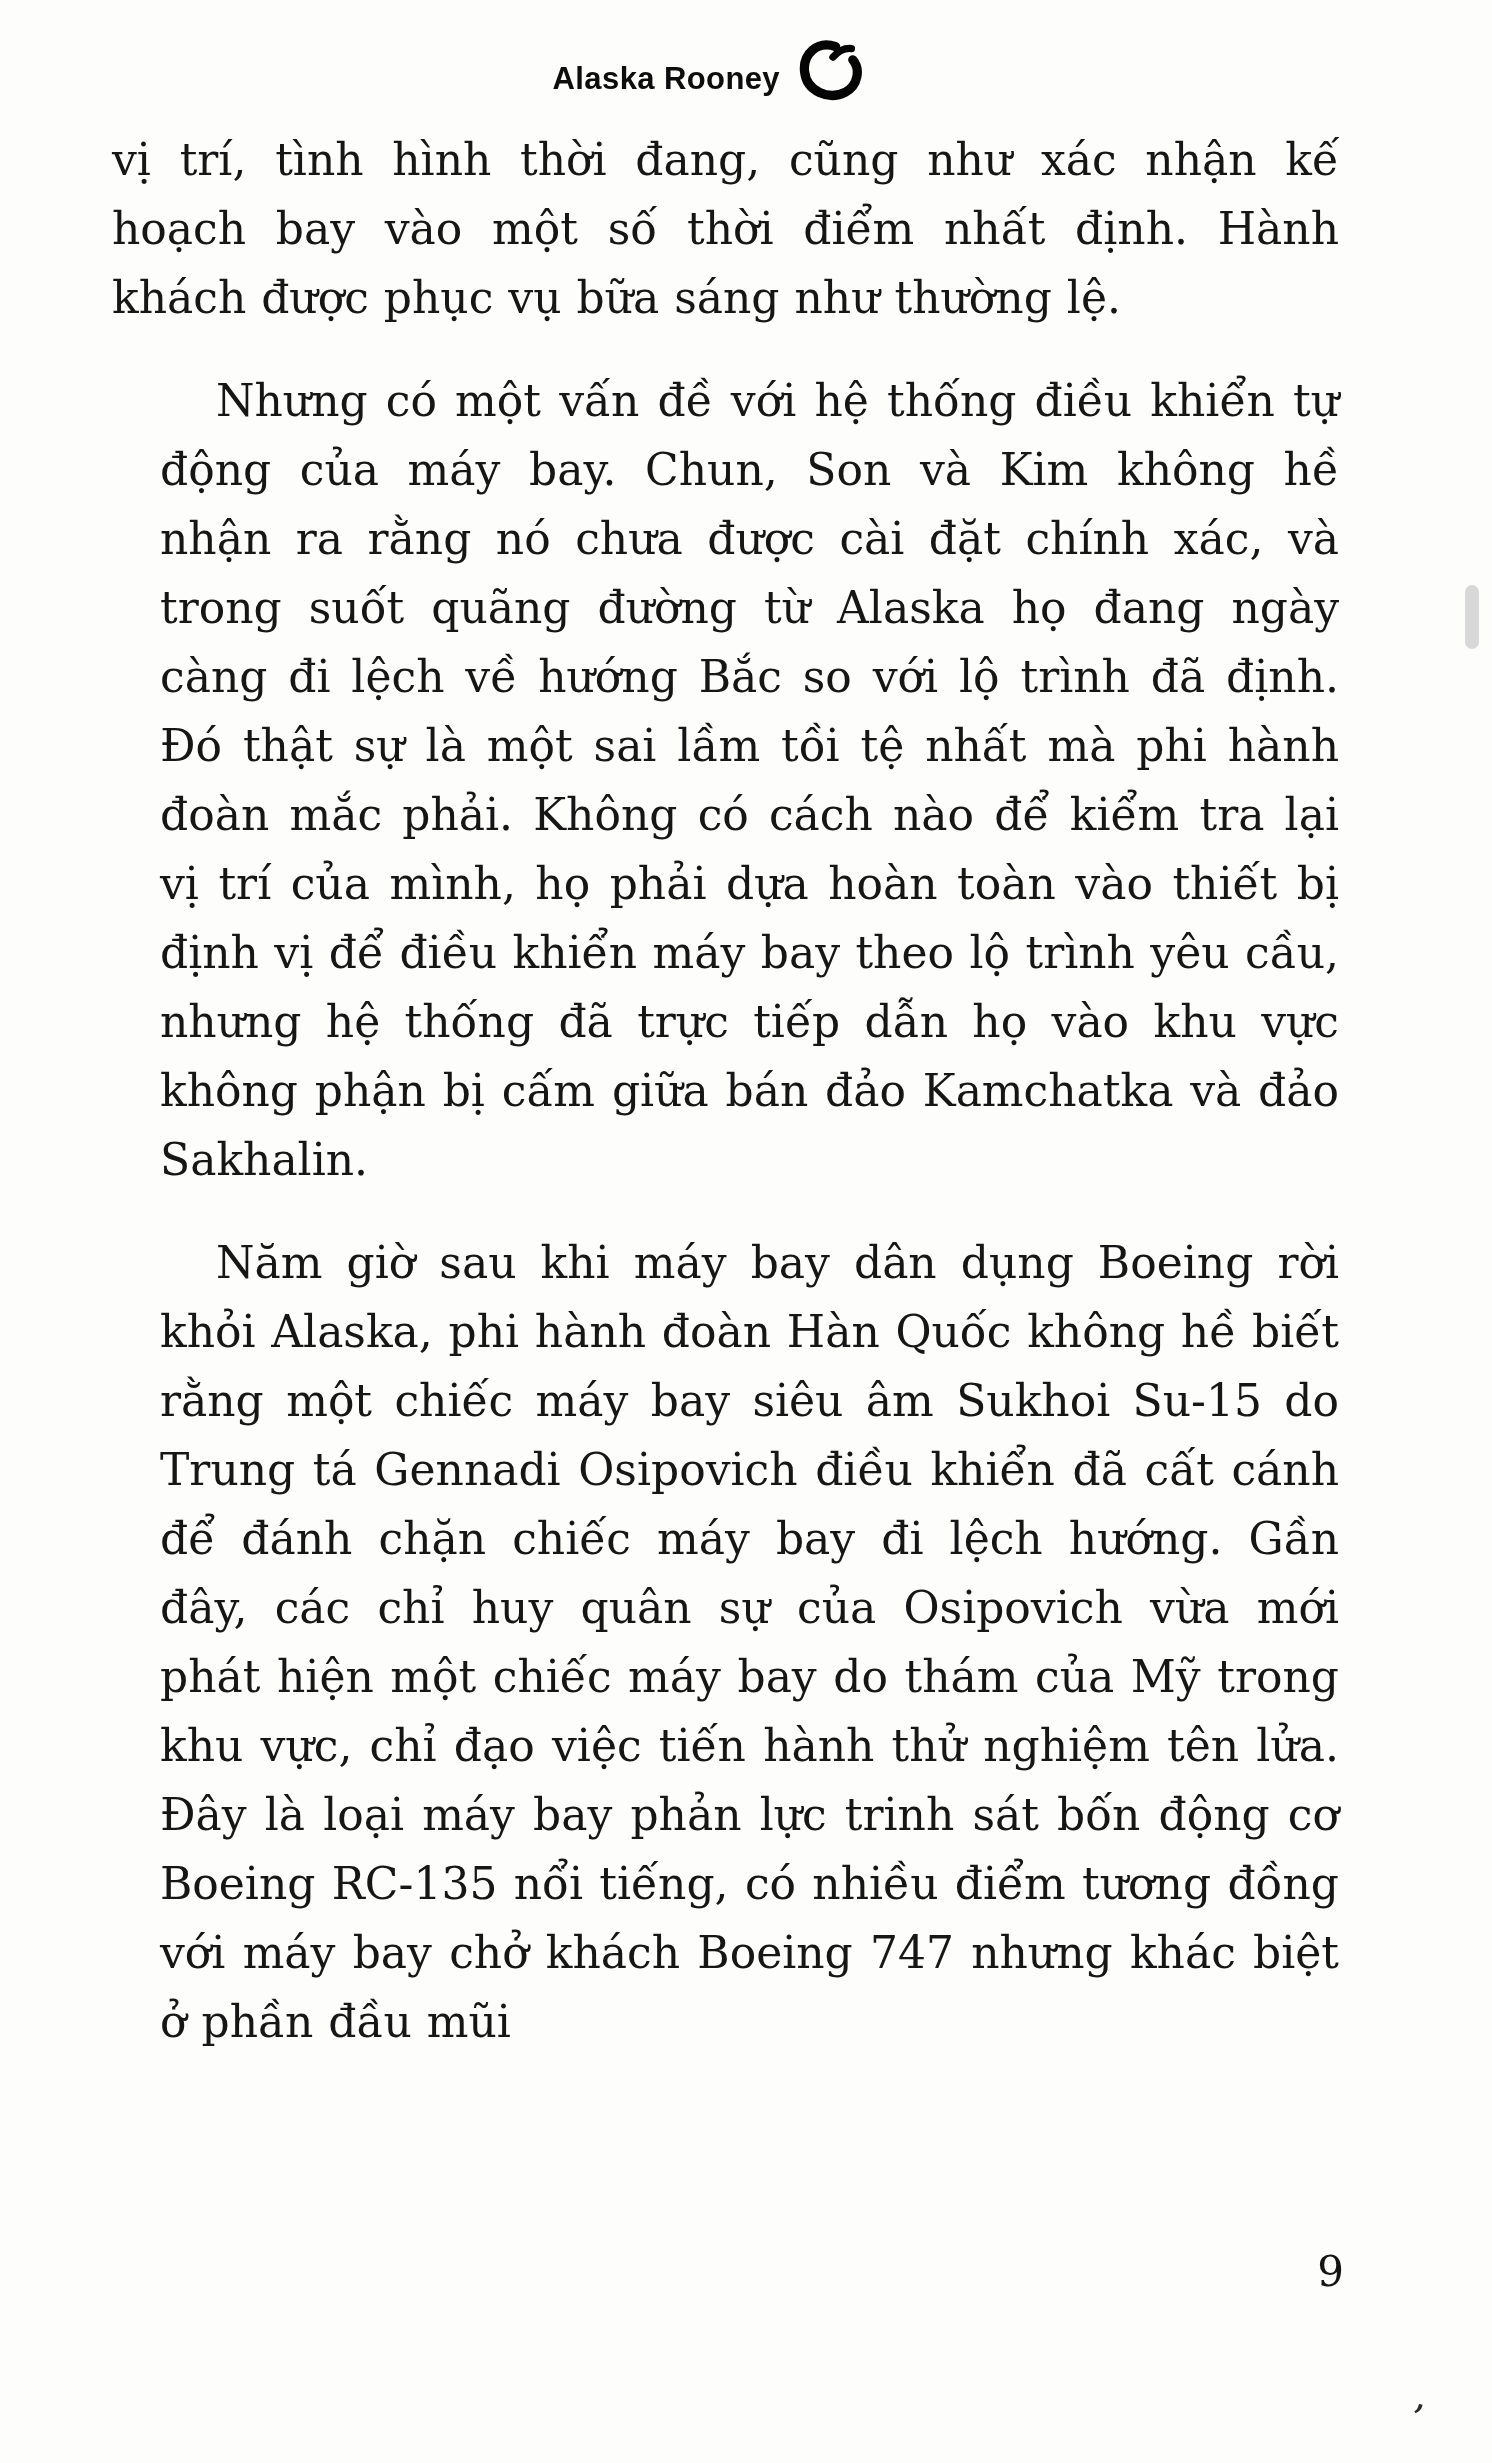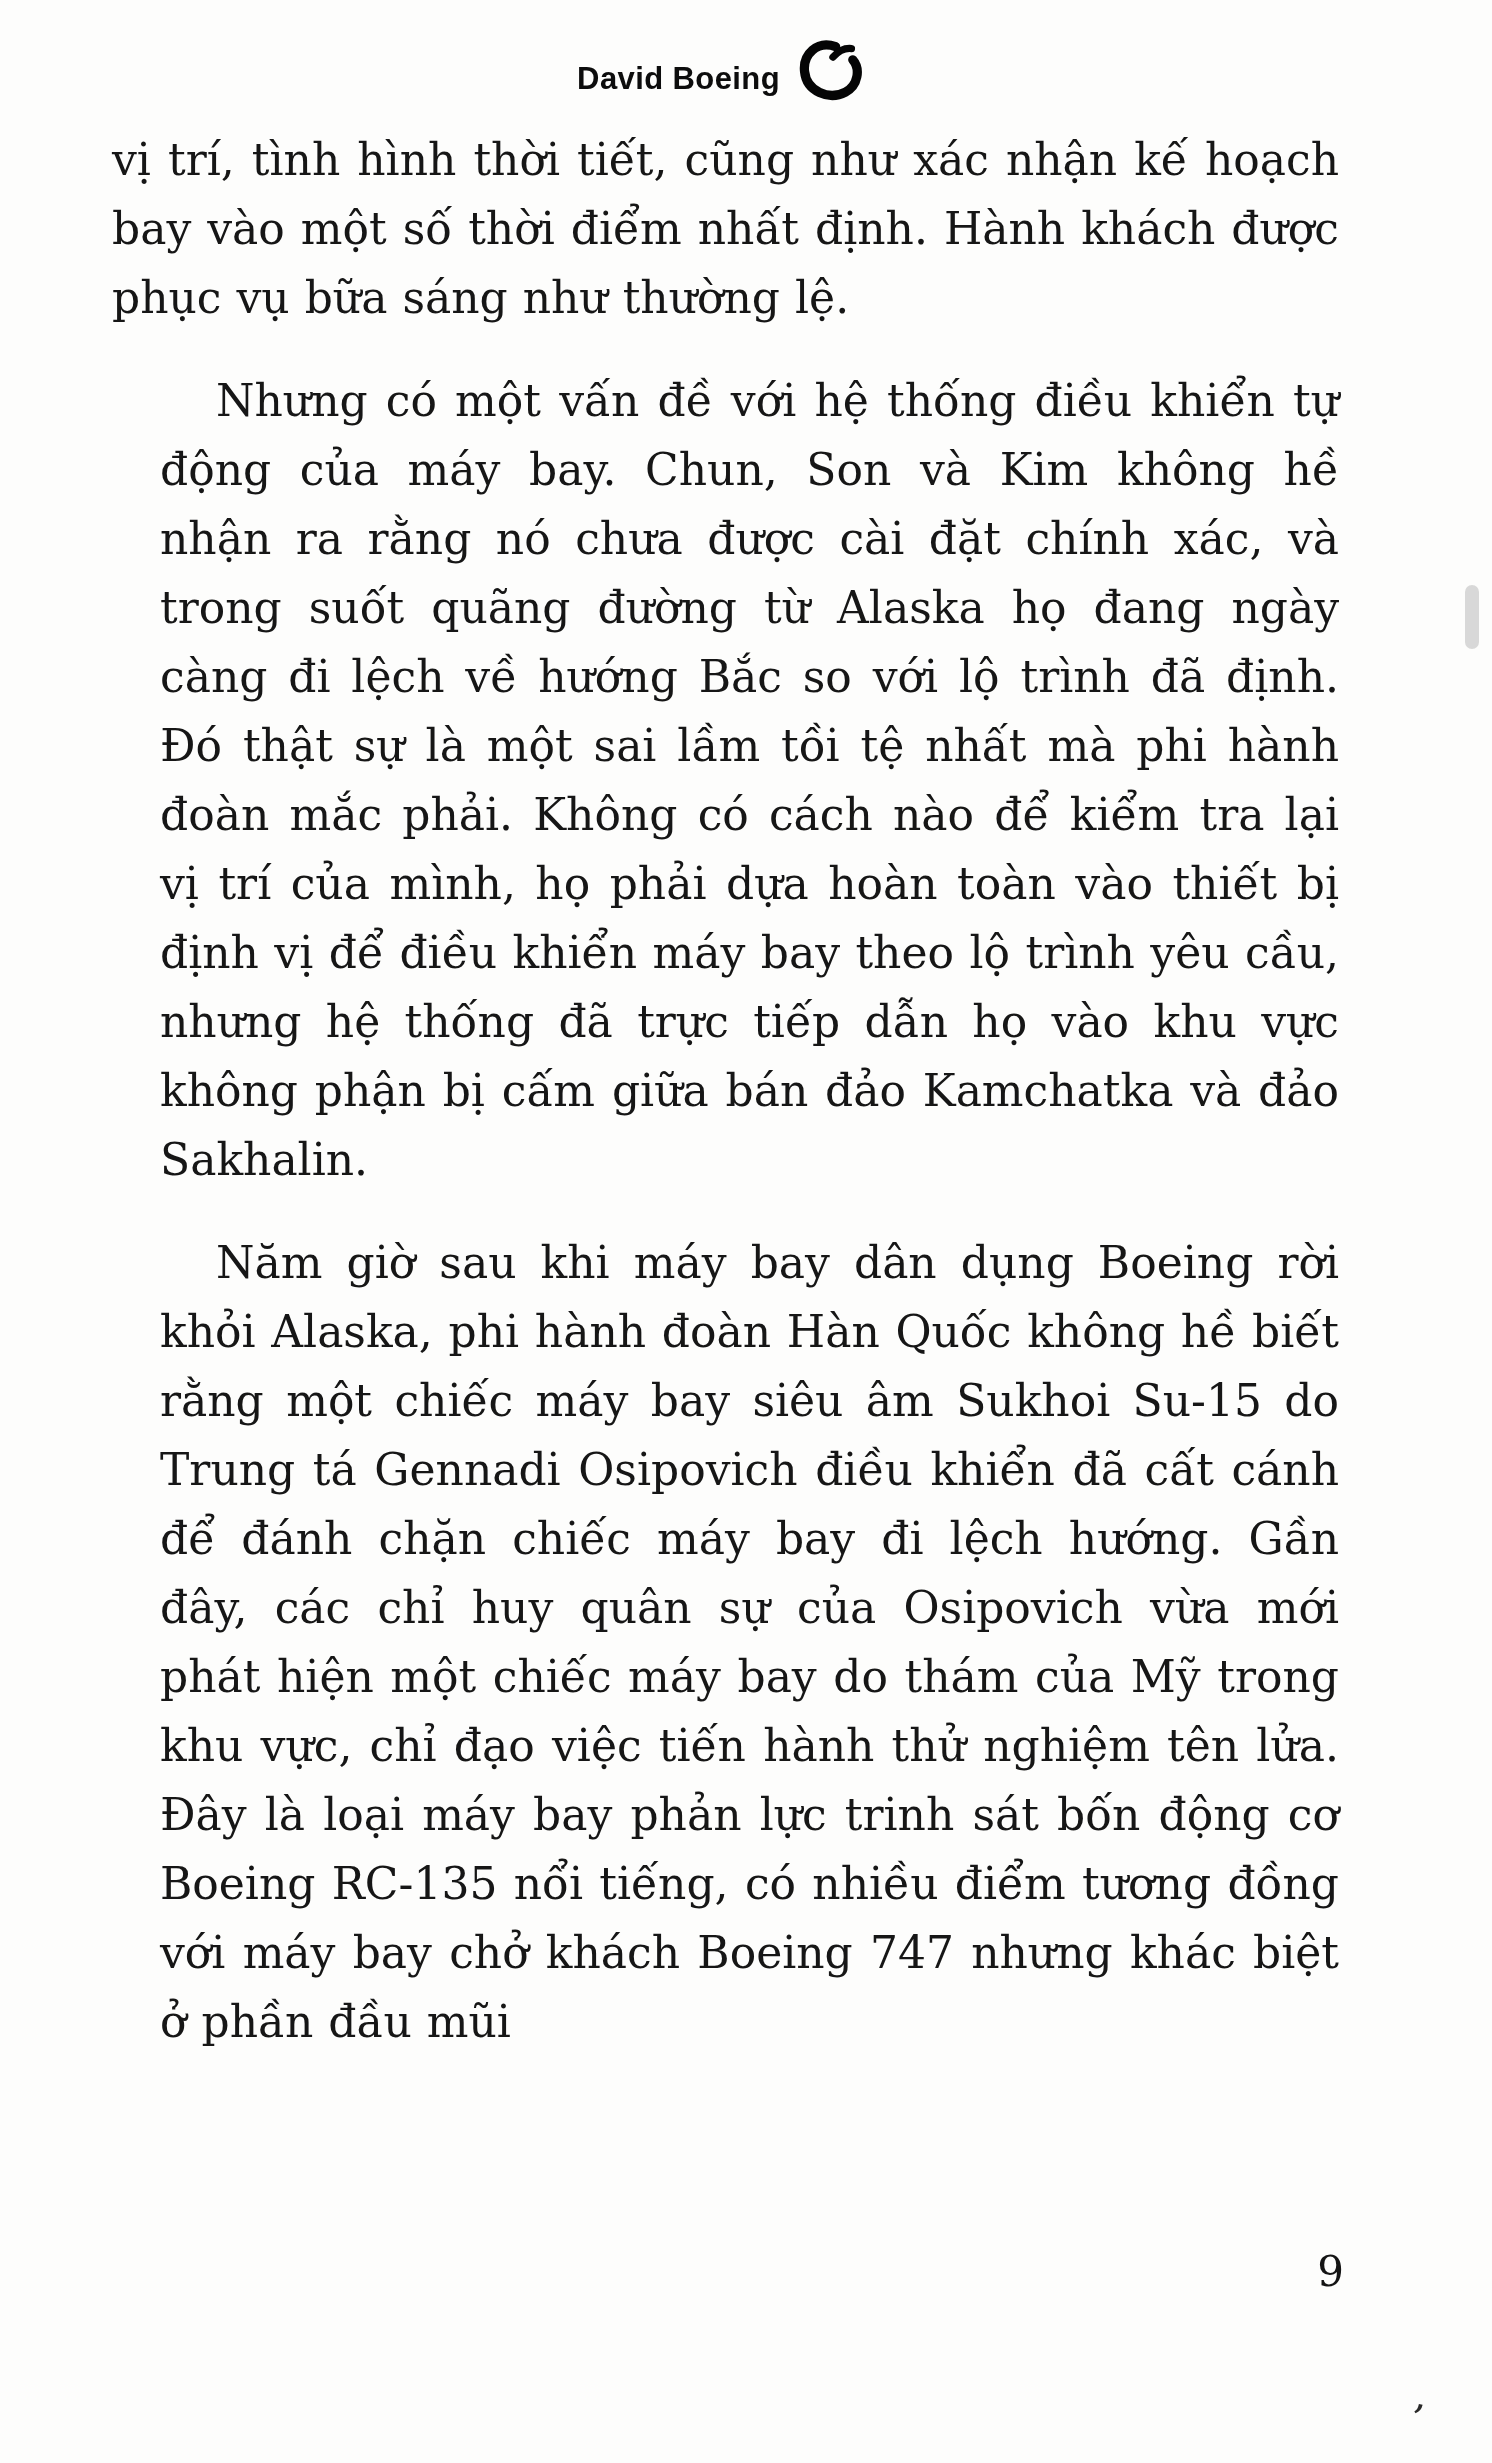--- a/index.html
+++ b/index.html
@@ -82,31 +82,31 @@
     transform: rotate(12deg);
     font-family: "DejaVu Serif", serif;
   }
 </style>
 </head>
 <body>
 
 <div class="page">
 
   <div class="header">
-    <span class="author">David Boeing</span>
+    <span class="author">Alaska Rooney</span>
     <span class="logo">
       <svg viewBox="0 0 100 100" width="66" height="66" aria-hidden="true">
         <path d="M60 16 C 32 6, 10 28, 13 54 C 16 84, 50 98, 75 85 C 94 75, 98 50, 86 36" fill="none" stroke="#050505" stroke-width="14" stroke-linecap="round"></path>
         <path d="M56 32 C 64 23, 74 18, 84 19" fill="none" stroke="#050505" stroke-width="11" stroke-linecap="round"></path>
       </svg>
     </span>
   </div>
 
   <main>
-    <p>vị trí, tình hình thời tiết, cũng như xác nhận kế hoạch bay vào một số thời điểm nhất định. Hành khách được phục vụ bữa sáng như thường lệ.</p>
+    <p>vị trí, tình hình thời đang, cũng như xác nhận kế hoạch bay vào một số thời điểm nhất định. Hành khách được phục vụ bữa sáng như thường lệ.</p>
     <p class="indent">Nhưng có một vấn đề với hệ thống điều khiển tự động của máy bay. Chun, Son và Kim không hề nhận ra rằng nó chưa được cài đặt chính xác, và trong suốt quãng đường từ Alaska họ đang ngày càng đi lệch về hướng Bắc so với lộ trình đã định. Đó thật sự là một sai lầm tồi tệ nhất mà phi hành đoàn mắc phải. Không có cách nào để kiểm tra lại vị trí của mình, họ phải dựa hoàn toàn vào thiết bị định vị để điều khiển máy bay theo lộ trình yêu cầu, nhưng hệ thống đã trực tiếp dẫn họ vào khu vực không phận bị cấm giữa bán đảo Kamchatka và đảo Sakhalin.</p>
     <p class="indent">Năm giờ sau khi máy bay dân dụng Boeing rời khỏi Alaska, phi hành đoàn Hàn Quốc không hề biết rằng một chiếc máy bay siêu âm Sukhoi Su-15 do Trung tá Gennadi Osipovich điều khiển đã cất cánh để đánh chặn chiếc máy bay đi lệch hướng. Gần đây, các chỉ huy quân sự của Osipovich vừa mới phát hiện một chiếc máy bay do thám của Mỹ trong khu vực, chỉ đạo việc tiến hành thử nghiệm tên lửa. Đây là loại máy bay phản lực trinh sát bốn động cơ Boeing RC-135 nổi tiếng, có nhiều điểm tương đồng với máy bay chở khách Boeing 747 nhưng khác biệt ở phần đầu mũi</p>
   </main>
 
   <span class="page-number">9</span>
 
   <div class="scan-smudge"></div>
 
   <span class="scan-mark">’</span>
 

